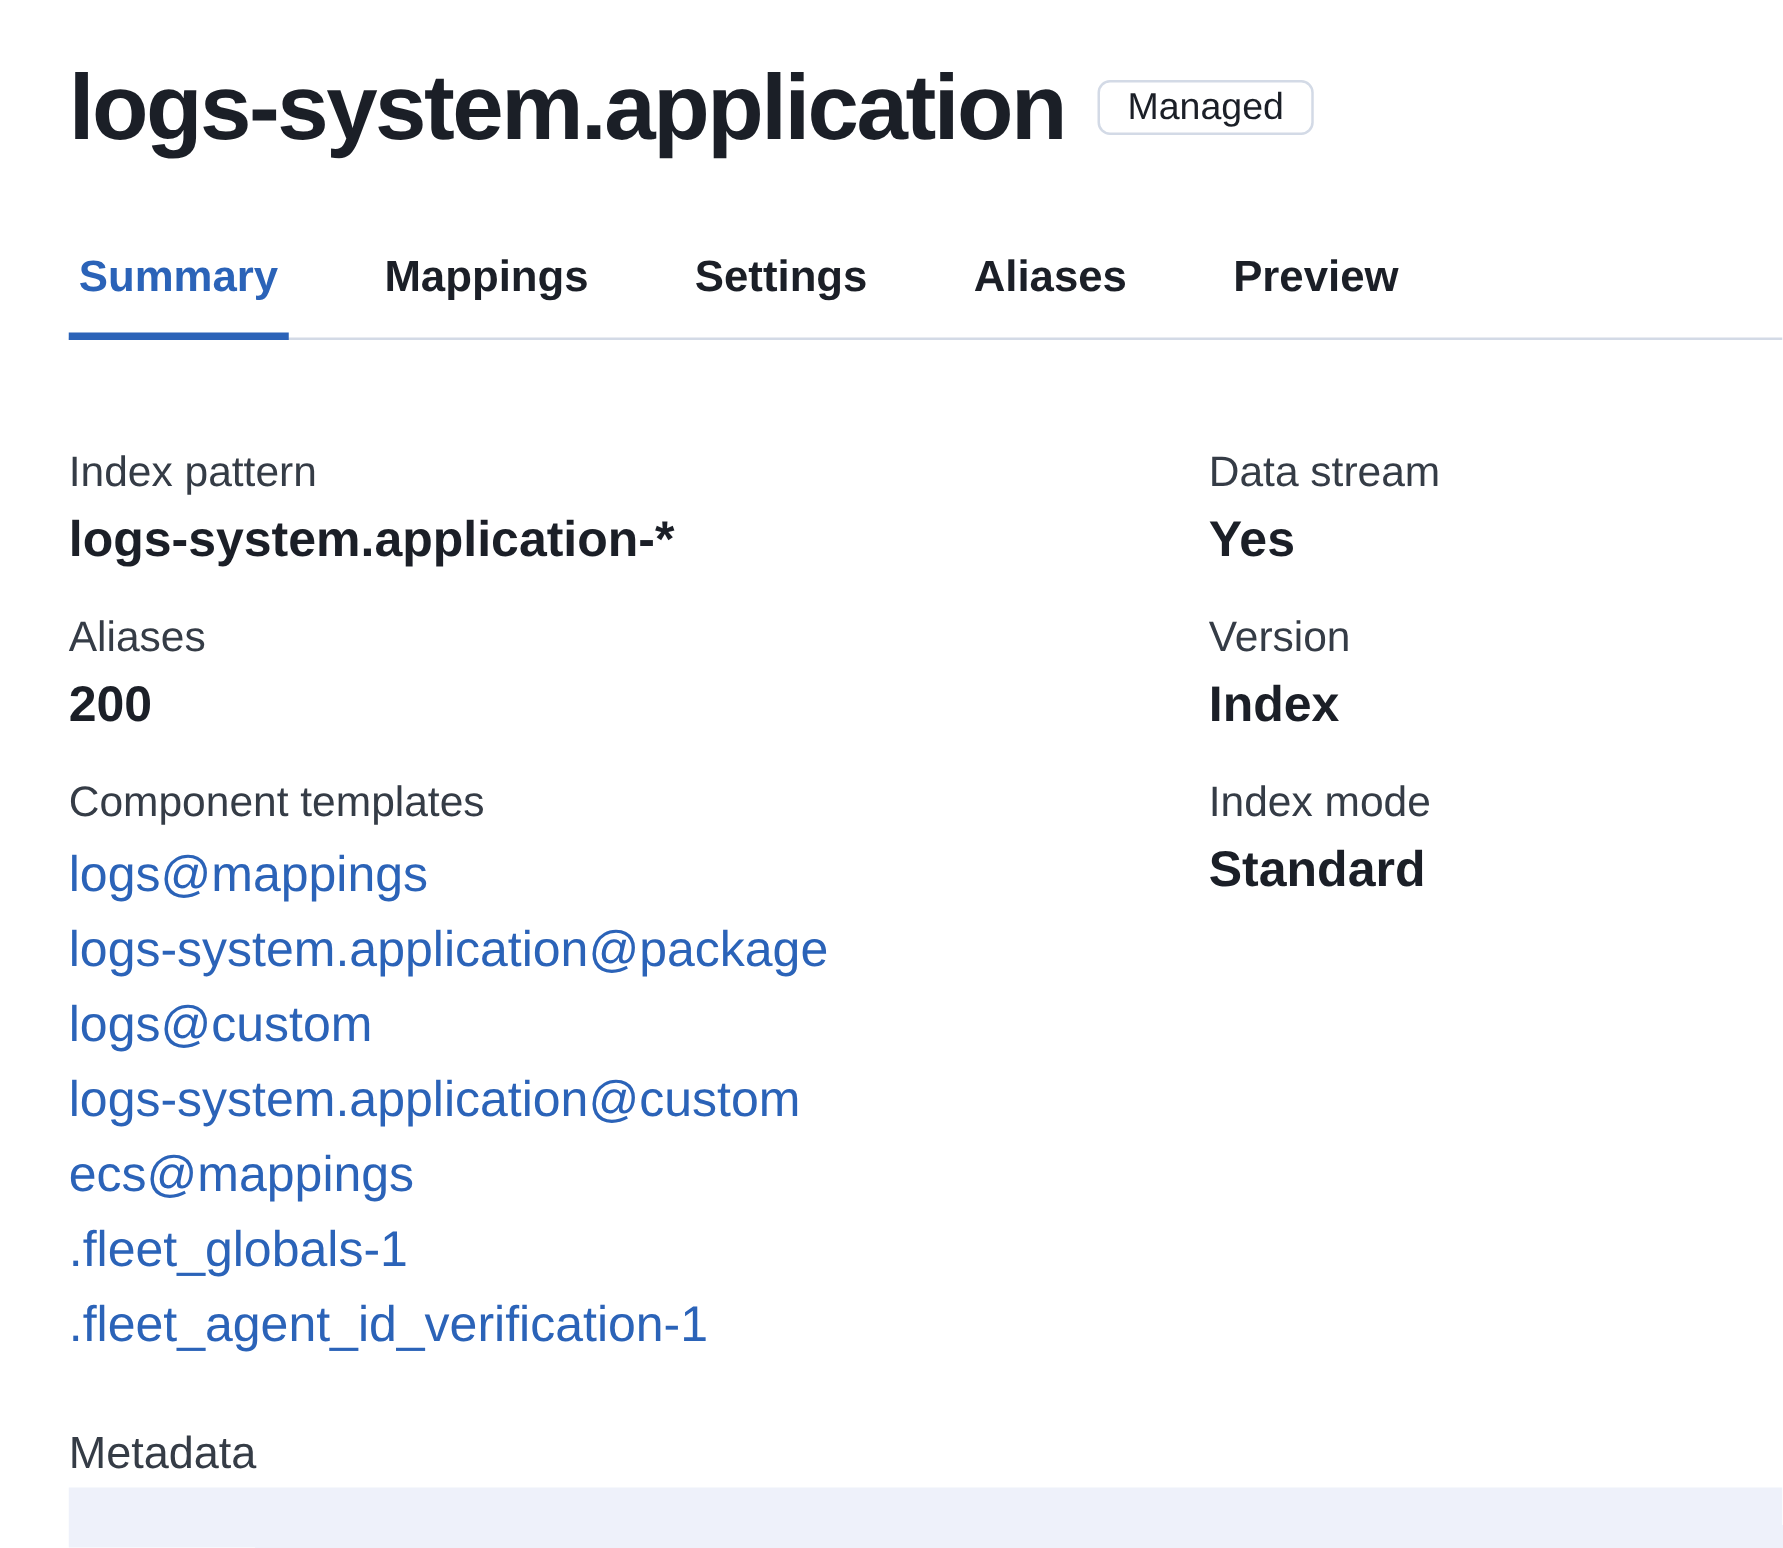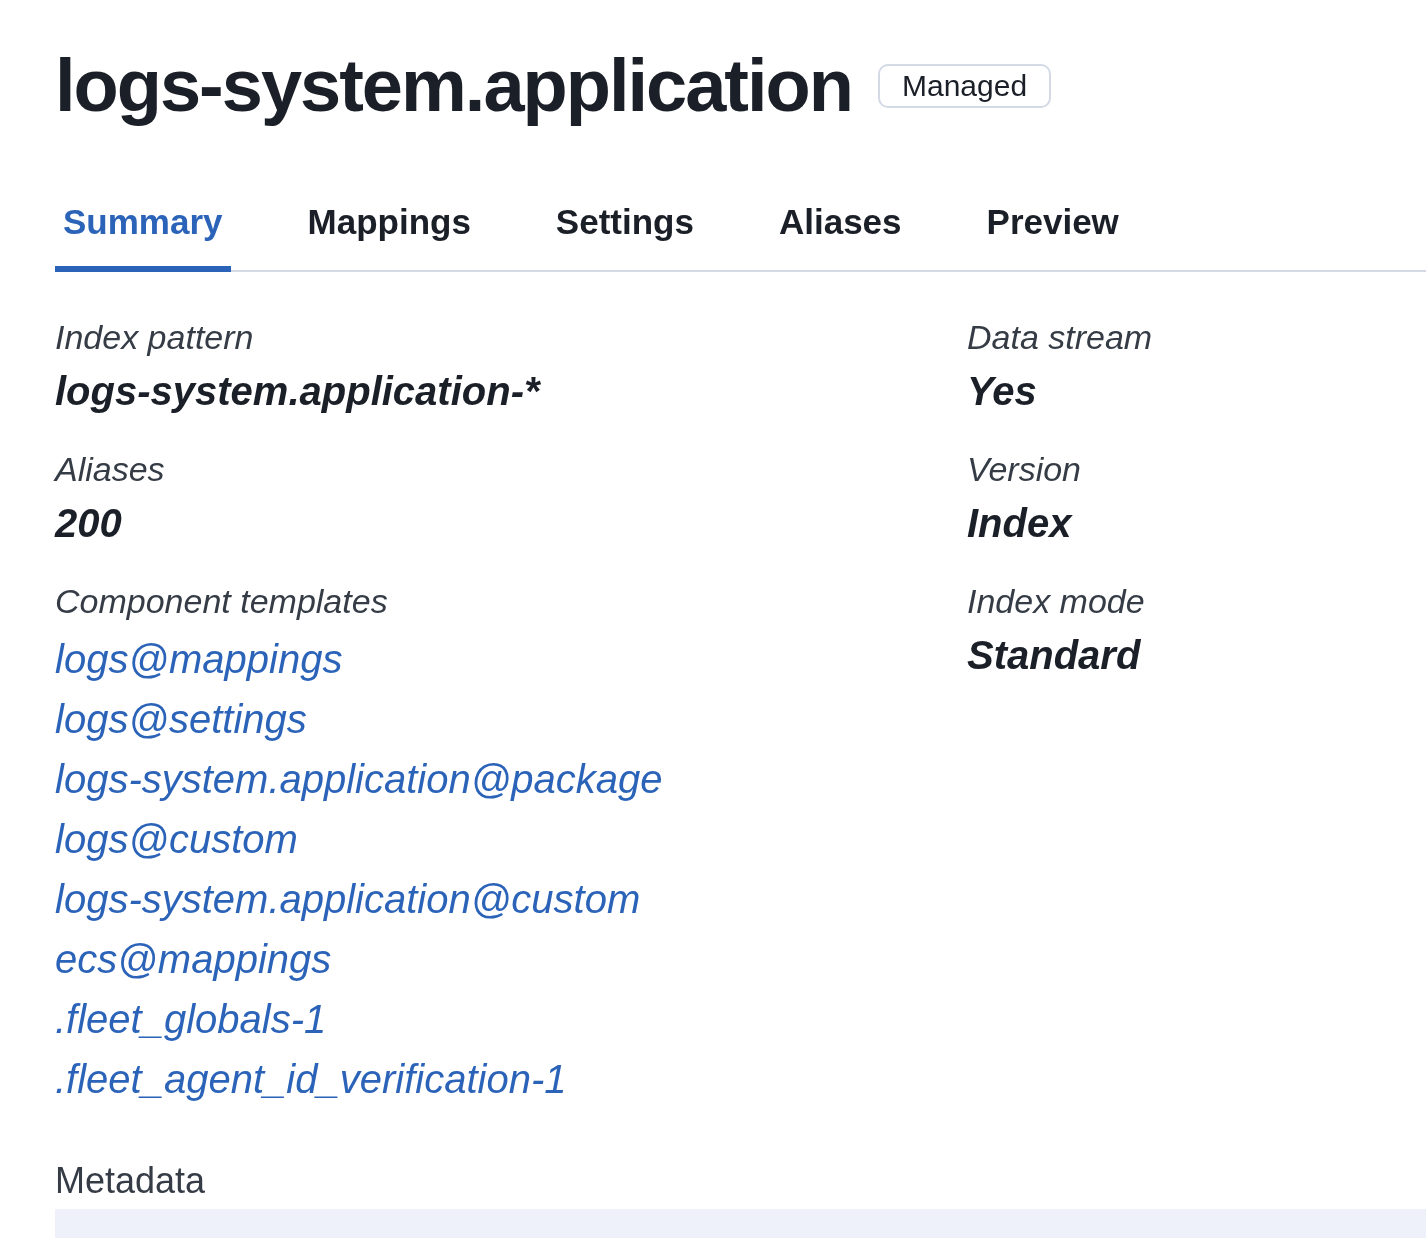--- a/index.html
+++ b/index.html
@@ -40,21 +40,21 @@
     font-family:inherit;font-size:35px;font-weight:700;color:var(--text);
     padding:0 8px 28px 8px;position:relative;line-height:40px;
   }
   .tab.active{color:var(--accent);}
   .tab.active::after{
     content:"";position:absolute;left:0;right:0;bottom:-2px;height:6px;
     background:var(--accent);
   }
 
   
-  .content{display:grid;grid-template-columns:912px 1fr;padding-top:43px;font-style:italic;}
+  .content{display:grid;grid-template-columns:912px 1fr;padding-top:84px;}
   .group{margin-bottom:30px;}
   .group-label{font-size:34px;line-height:44px;color:var(--label);}
   .group-value{font-size:40px;line-height:52px;font-weight:700;color:var(--text);margin-top:6px;}
   .links{margin-top:6px;}
   .tpl-link{
     display:block;font-size:40px;line-height:60px;color:var(--accent);
     text-decoration:none;width:max-content;text-align:center;
   }
 
   
@@ -91,21 +91,20 @@
 
       <div class="group">
         <div class="group-label">Aliases</div>
         <div class="group-value">200</div>
       </div>
 
       <div class="group">
         <div class="group-label">Component templates</div>
         <div class="links">
           <a href="#" class="tpl-link">logs@mappings</a>
-          <a href="#" class="tpl-link">logs@settings</a>
           <a href="#" class="tpl-link">logs-system.application@package</a>
           <a href="#" class="tpl-link">logs@custom</a>
           <a href="#" class="tpl-link">logs-system.application@custom</a>
           <a href="#" class="tpl-link">ecs@mappings</a>
           <a href="#" class="tpl-link">.fleet_globals-1</a>
           <a href="#" class="tpl-link">.fleet_agent_id_verification-1</a>
         </div>
       </div>
 
     </div>

